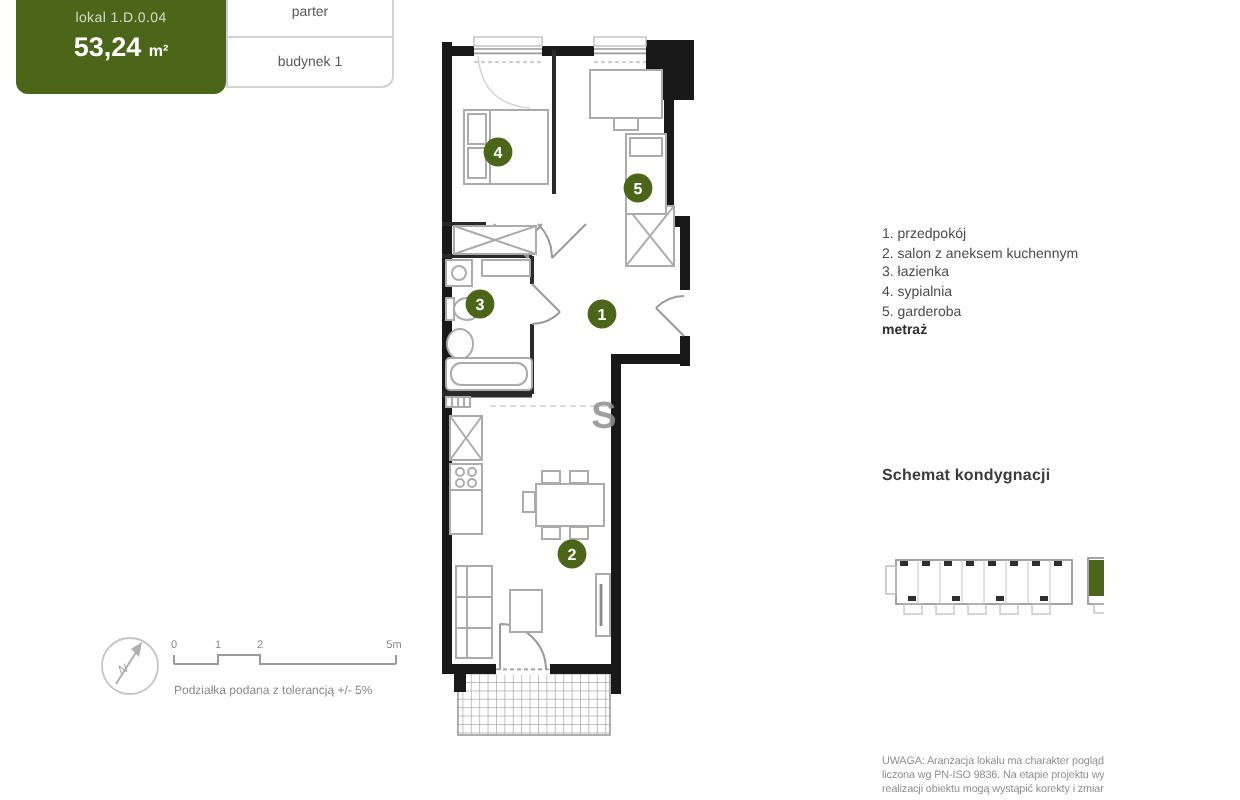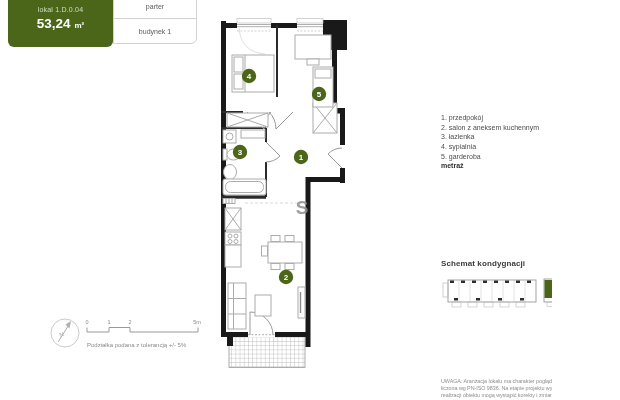--- a/index.html
+++ b/index.html
@@ -19,21 +19,21 @@
   .hdr-cell.first{border-radius:0 6px 0 0;}
   .hdr-cell.second{margin-top:-1px;border-radius:0 0 6px 0;}
   
   .plan{position:absolute;left:185px;top:5px;width:170px;height:395px;}
   
   .room-list{position:absolute;left:441px;top:113px;width:158px;}
   .rrow{display:flex;justify-content:space-between;align-items:center;height:9.6px;
         font-size:7px;color:#4c4c4c;}
   .rrow.total{font-weight:700;color:#2f2f2f;}
   
-  .schem-title{position:absolute;left:441px;top:259px;font-size:8px;font-weight:700;
+  .schem-title{position:absolute;left:441px;top:233px;font-size:8px;font-weight:700;
                color:#3c3c3c;letter-spacing:.1px;}
   .schem{position:absolute;left:440px;top:265px;width:180px;height:50px;}
   
   .scalecomp{position:absolute;left:40px;top:310px;width:170px;height:60px;}
   
   .disclaimer{position:absolute;left:441px;top:378px;width:158px;font-size:5.4px;
               line-height:7.2px;color:#8e8e8e;letter-spacing:-.05px;}
 </style>
 </head>
 <body>

